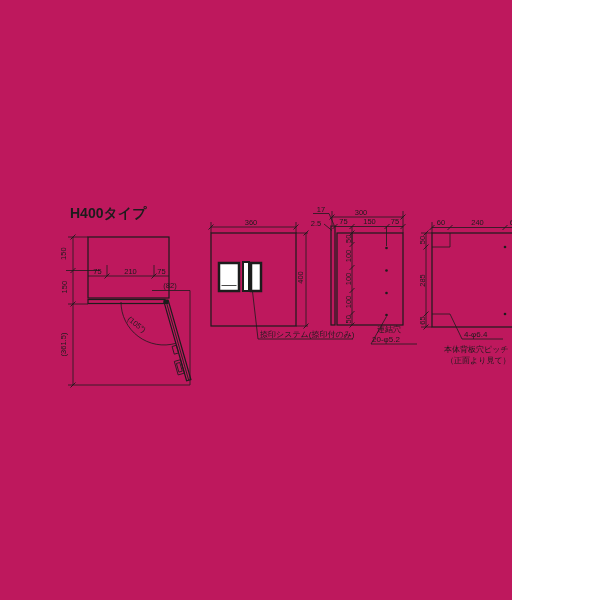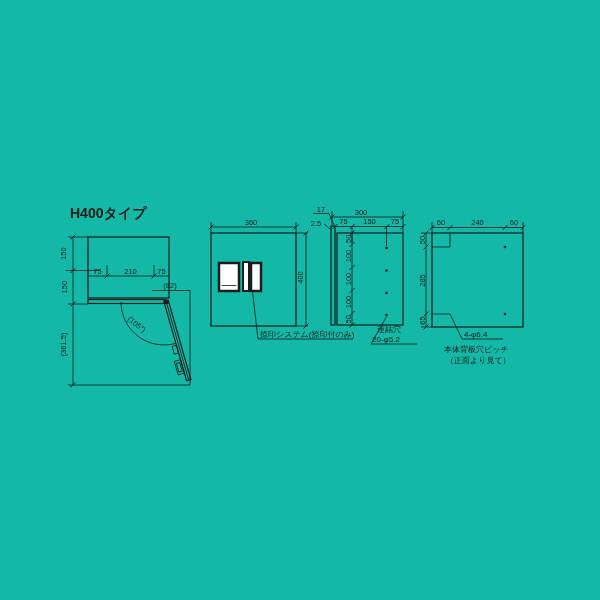--- a/index.html
+++ b/index.html
@@ -1,16 +1,16 @@
 <!DOCTYPE html>
 <html><head>
 <meta charset="utf-8">
 <style>
   html,body{margin:0;padding:0;background:#ffffff;}
-  .stage{position:relative;width:600px;height:600px;background:#14b8a6;overflow:hidden;
+  .stage{position:relative;width:512px;height:600px;background:#be185d;overflow:hidden;
          font-family:"Liberation Sans", sans-serif;}
   svg{display:block;}
   svg text{fill:#1c1c1c;font-family:"Liberation Sans", sans-serif;}
   .outline{stroke:#1c1c1c;stroke-width:1.2;fill:none;}
   .thin{stroke:#1c1c1c;stroke-width:0.8;fill:none;}
   .tick{stroke:#1c1c1c;stroke-width:0.9;fill:none;}
   .dimtext{font-size:7.5px;}
   .notetext{font-size:8px;}
   .title{font-size:14px;font-weight:600;}
   .dot{fill:#1c1c1c;stroke:none;}

